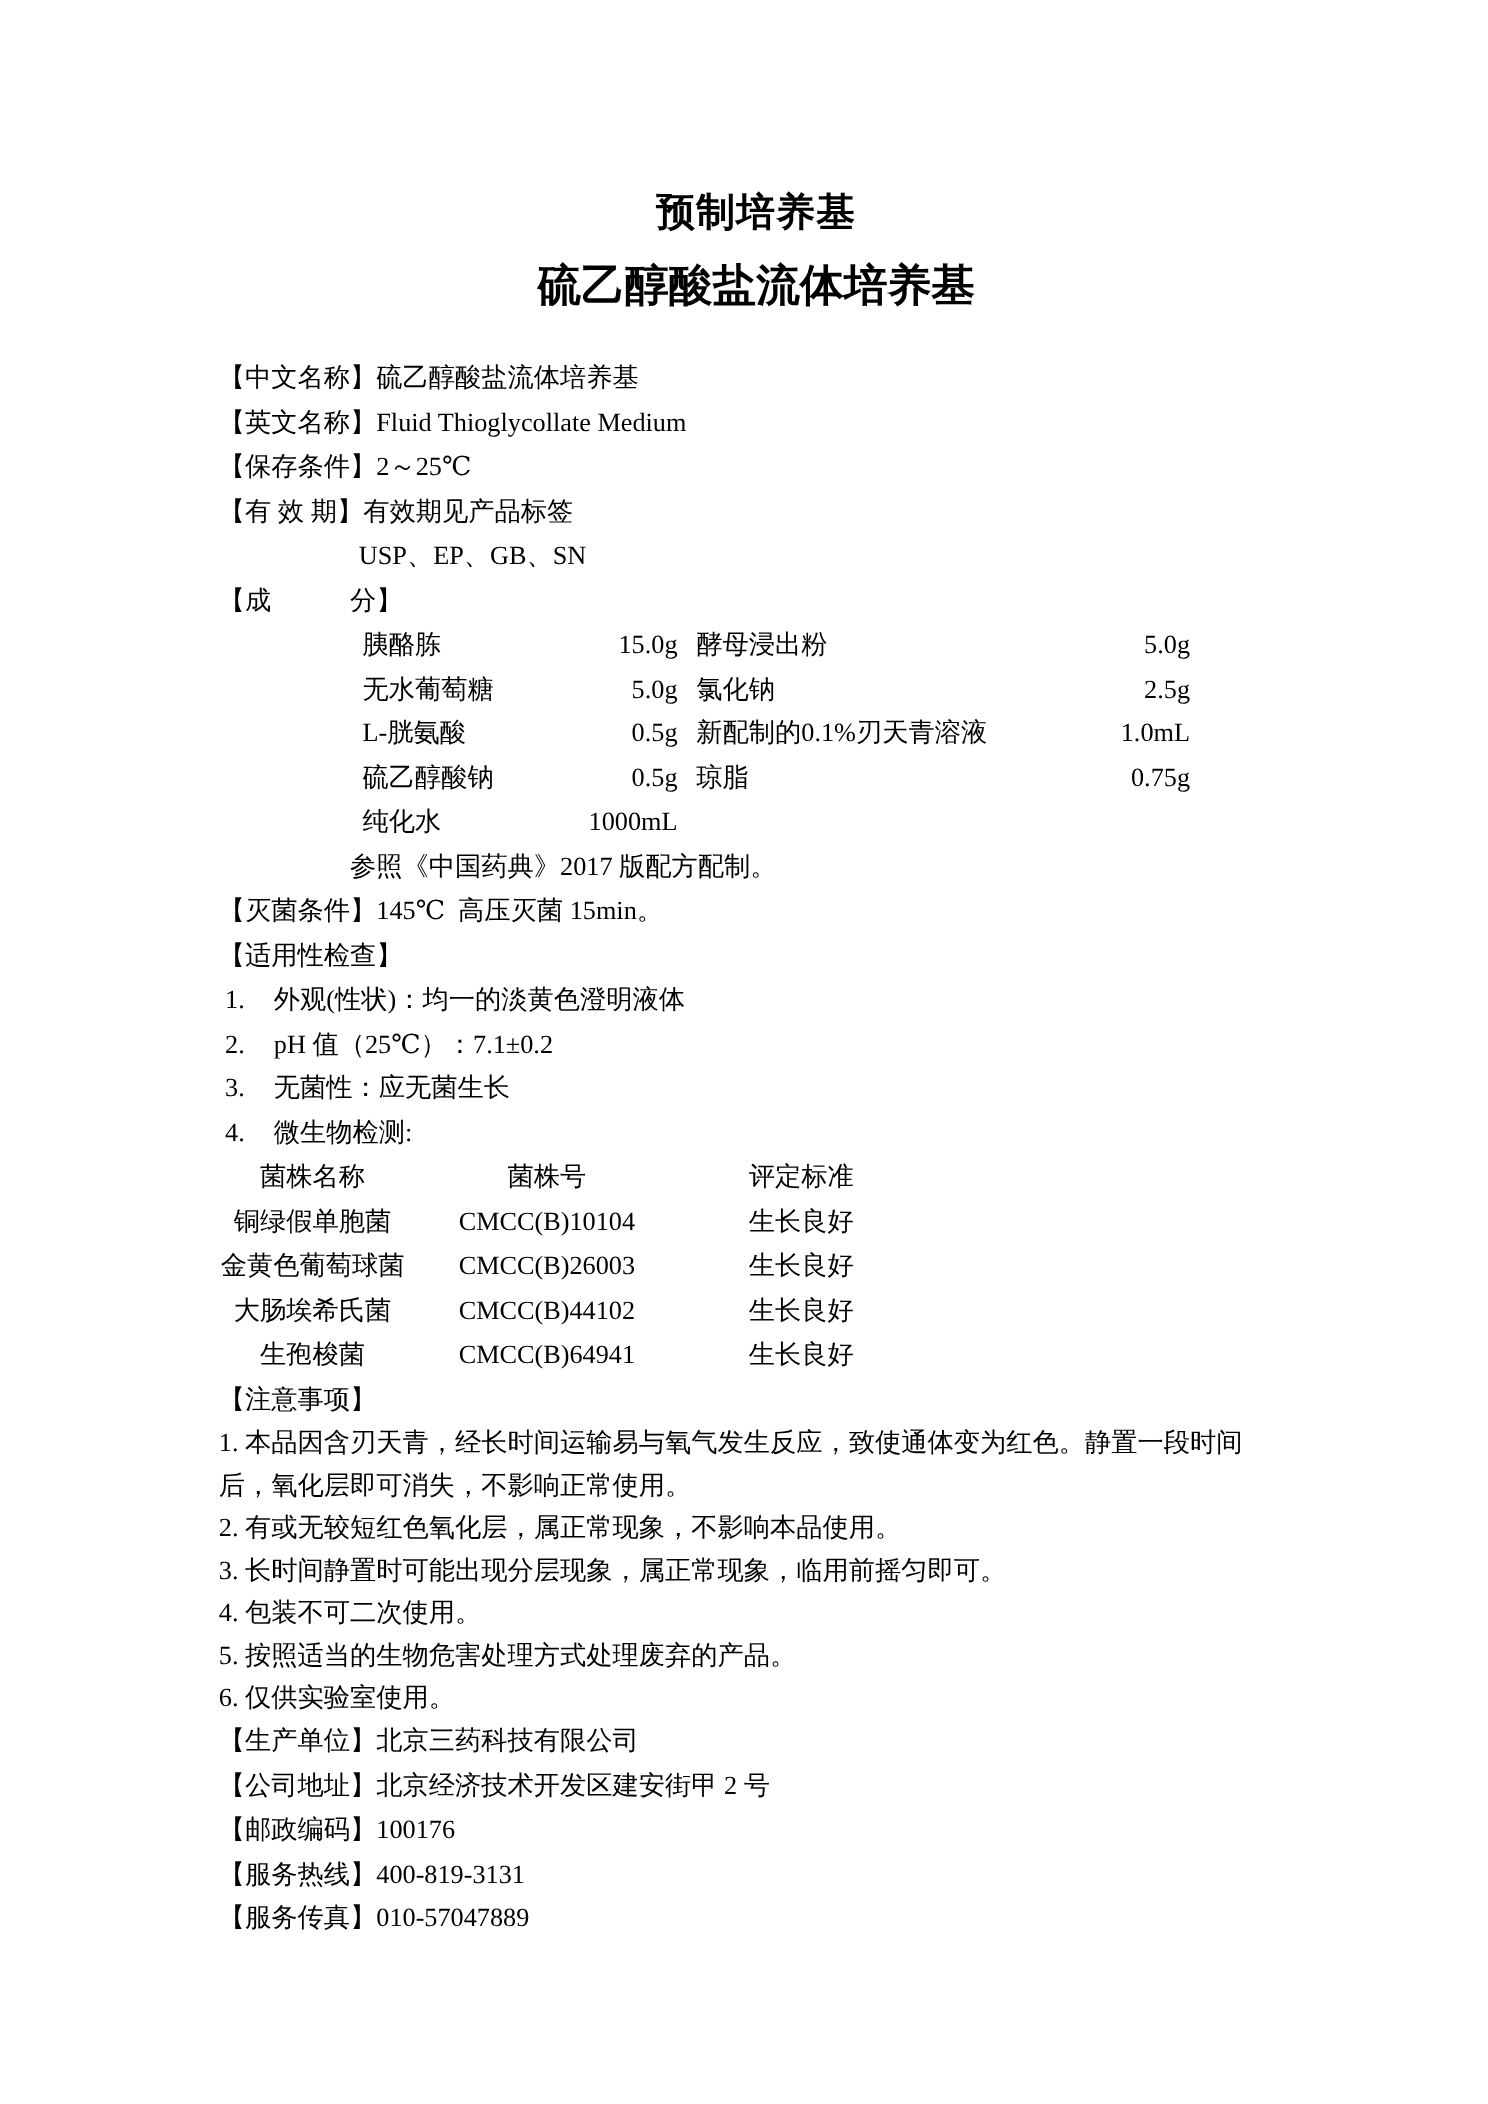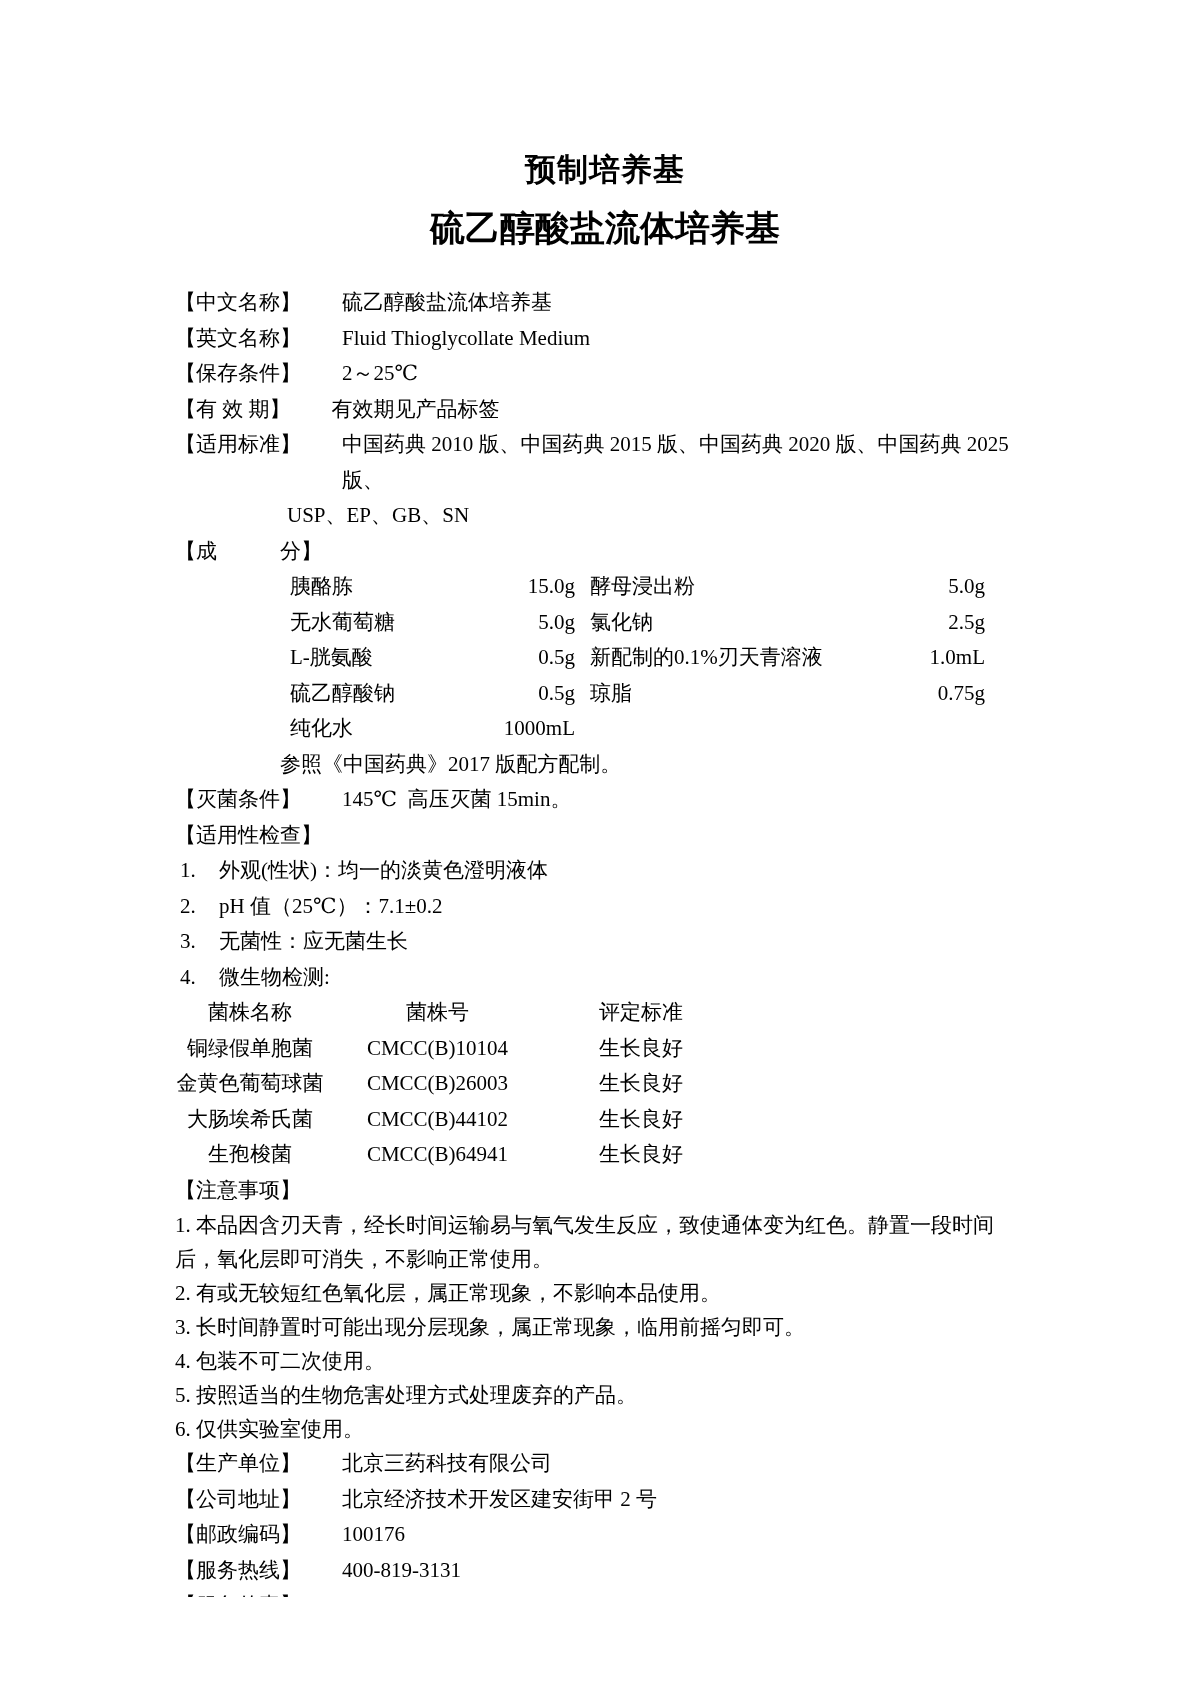--- a/index.html
+++ b/index.html
@@ -25,30 +25,30 @@
     margin: 0;
   }
   .doc-subtitle {
     text-align: center;
     font-size: 35px;
     font-weight: bold;
     line-height: 40px;
     margin: 21px 0 0 0;
   }
   .body-block { margin-top: 36px; }
-  .line { line-height: 35.5px; white-space: pre-wrap; gap: 41px; }
+  .line { line-height: 35.5px; white-space: pre-wrap; }
   .field-row { display: flex; }
   .field-label { flex: 0 0 auto; white-space: pre-wrap; }
   .field-value { white-space: pre-wrap; }
   .cont-line { margin-left: 112px; }
   
   .comp-row { display: flex; line-height: 35.5px; }
   .comp-pad { flex: 0 0 115px; }
   .comp-name1 { flex: 0 0 175px; }
-  .comp-amt1 { flex: 0 0 77px; text-align: right; margin-left: 33px; }
+  .comp-amt1 { flex: 0 0 77px; text-align: right; }
   .comp-gap { flex: 0 0 15px; }
   .comp-name2 { flex: 0 0 300px; }
   .comp-amt2 { flex: 0 0 95px; text-align: right; }
   .comp-note { padding-left: 105px; }
   
   .suit-item { display: flex; line-height: 35.5px; }
   .suit-num { flex: 0 0 44px; padding-left: 5px; box-sizing: border-box; }
   .suit-text { white-space: pre-wrap; }
   
   .strain-row { display: flex; line-height: 35.5px; }
@@ -76,24 +76,20 @@
       <span class="field-label">【英文名称】</span>
       <span class="field-value">Fluid Thioglycollate Medium</span>
     </div>
     <div class="field-row line">
       <span class="field-label">【保存条件】</span>
       <span class="field-value">2～25℃</span>
     </div>
     <div class="field-row line">
       <span class="field-label">【有 效 期】</span>
       <span class="field-value">有效期见产品标签</span>
-    </div>
-    <div class="field-row line">
-      <span class="field-label">【适用标准】</span>
-      <span class="field-value">中国药典 2010 版、中国药典 2015 版、中国药典 2020 版、中国药典 2025 版、</span>
     </div>
     <div class="line cont-line">USP、EP、GB、SN</div>
 
     <div class="line">【成　　　分】</div>
 
     <div class="comp-row">
       <span class="comp-pad"></span>
       <span class="comp-name1">胰酪胨</span>
       <span class="comp-amt1">15.0g</span>
       <span class="comp-gap"></span>

